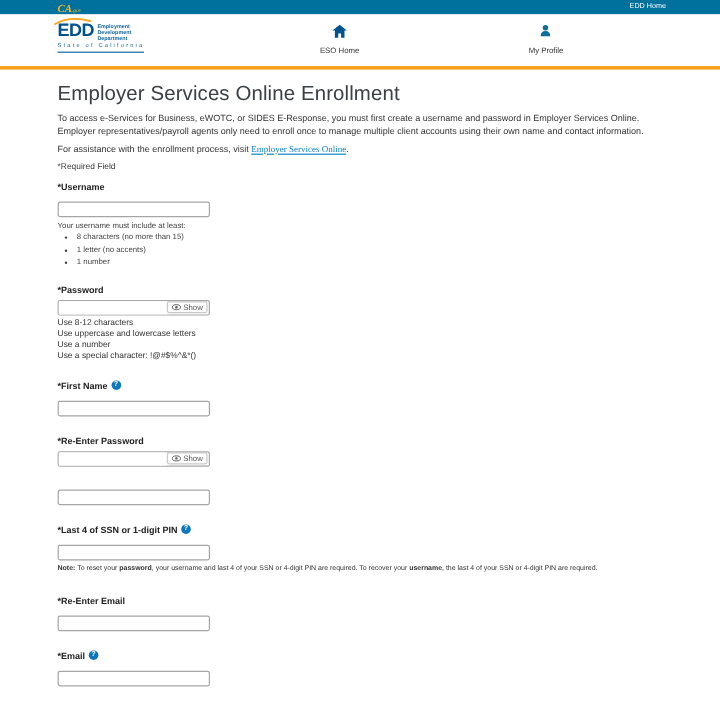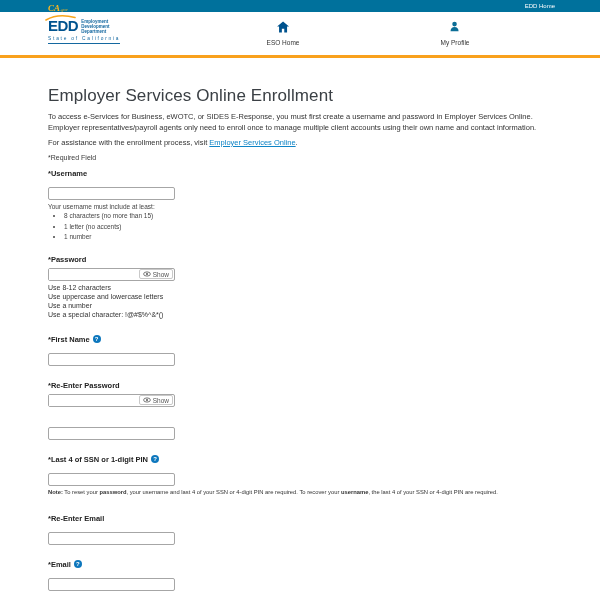--- a/index.html
+++ b/index.html
@@ -29,25 +29,25 @@
   .edd-state { font-size: 4.8px; color: #1468A0; letter-spacing: 1.8px; margin-top: 2px; white-space: nowrap; }
 
   .nav-item { position: absolute; top: 7px; transform: translateX(-50%); text-align: center; cursor: pointer; }
   .nav-eso { left: 283px; }
   .nav-profile { left: 455px; }
   .nav-item .nav-label { font-size: 6.5px; color: #333; margin-top: 2px; }
 
   .gold-rule { height: 3px; background: #F9A11D; }
 
   
-  .content { padding: 28px 48px 0 48px; }
+  .content { padding: 10px 48px 0 48px; }
   h1.page-title { font-size: 17px; font-weight: 400; color: #3B4045; margin: 0 0 6px; letter-spacing: 0.1px; }
   .intro { font-size: 7.5px; line-height: 10.5px; color: #333; margin: 0 0 5px; max-width: 505px; }
   .assist { font-size: 7.5px; color: #333; margin: 0 0 7px; }
-  .assist a { color: #0E84C6; text-decoration: underline; cursor: pointer; }
+  .assist a { color: #0E84C6; text-decoration: underline; cursor: pointer; font-family: Liberation Serif, serif; }
   .required { font-size: 7px; color: #3a3a3a; margin: 0 0 8px; }
 
   .group { margin-bottom: 15px; }
   .field-label { font-size: 7.5px; font-weight: bold; color: #222; margin-bottom: 4px;
                  display: flex; align-items: center; gap: 3px; text-align: right; }
   input.txt { width: 127px; height: 13px; border: 1px solid #A6A6A6; border-radius: 2px;
               font-size: 8px; padding: 0 3px; font-family: "Liberation Sans", sans-serif; background:#fff; }
 
   .pw-box { width: 127px; height: 13px; border: 1px solid #A6A6A6; border-radius: 2px;
             display: flex; align-items: center; background: #fff; padding-right: 1px; }

